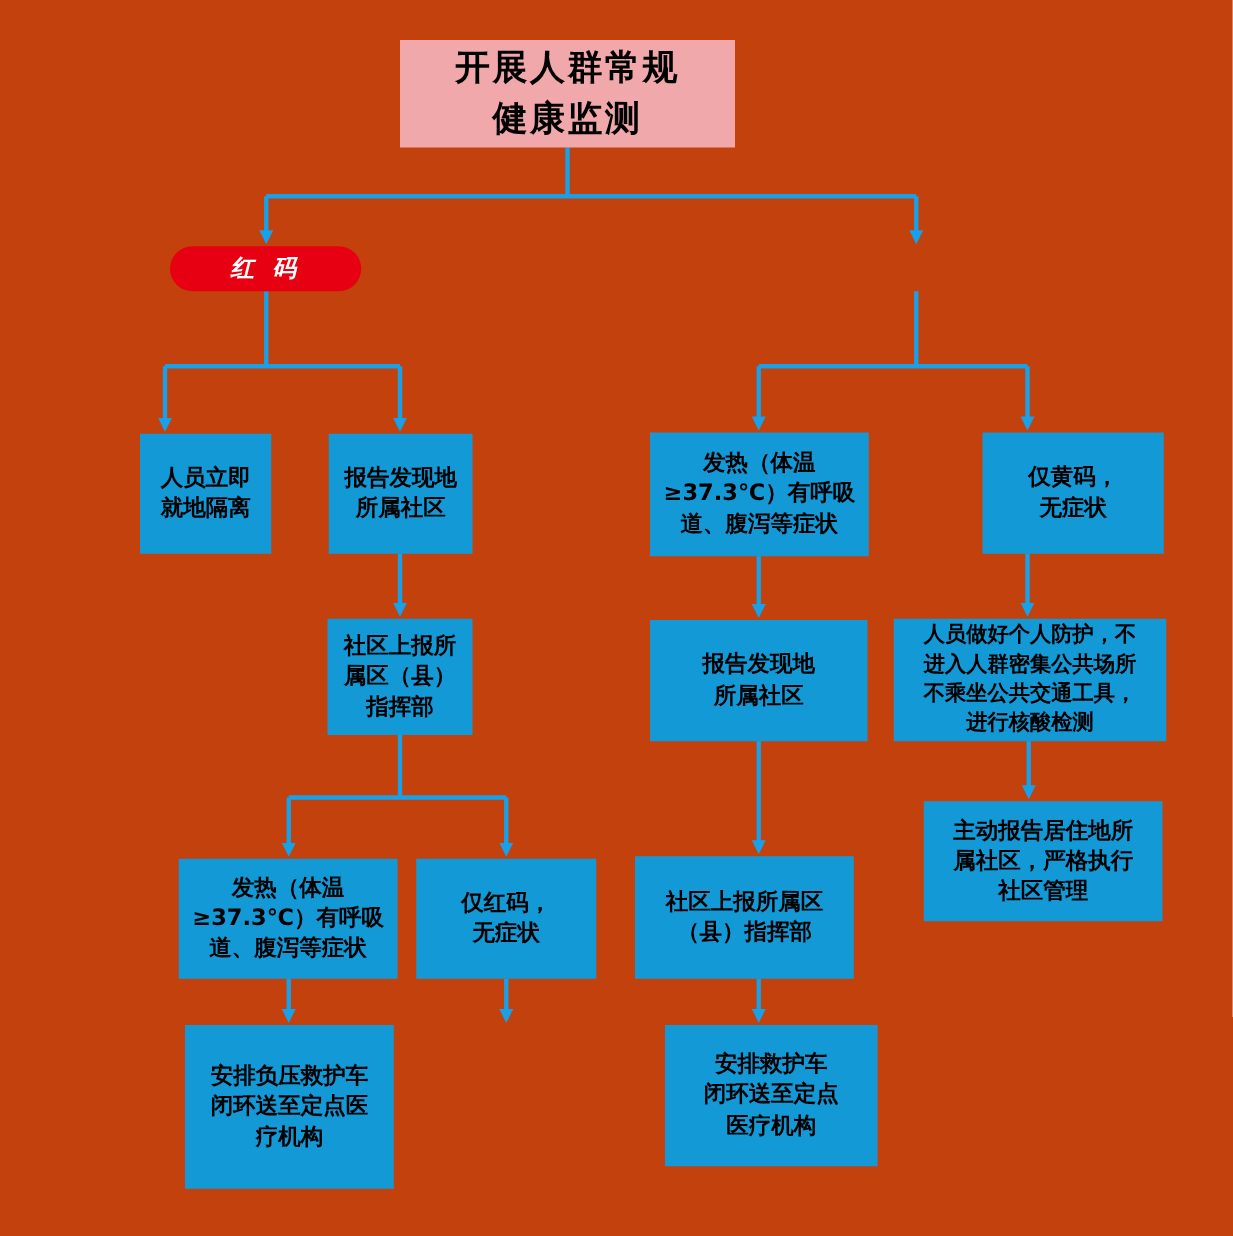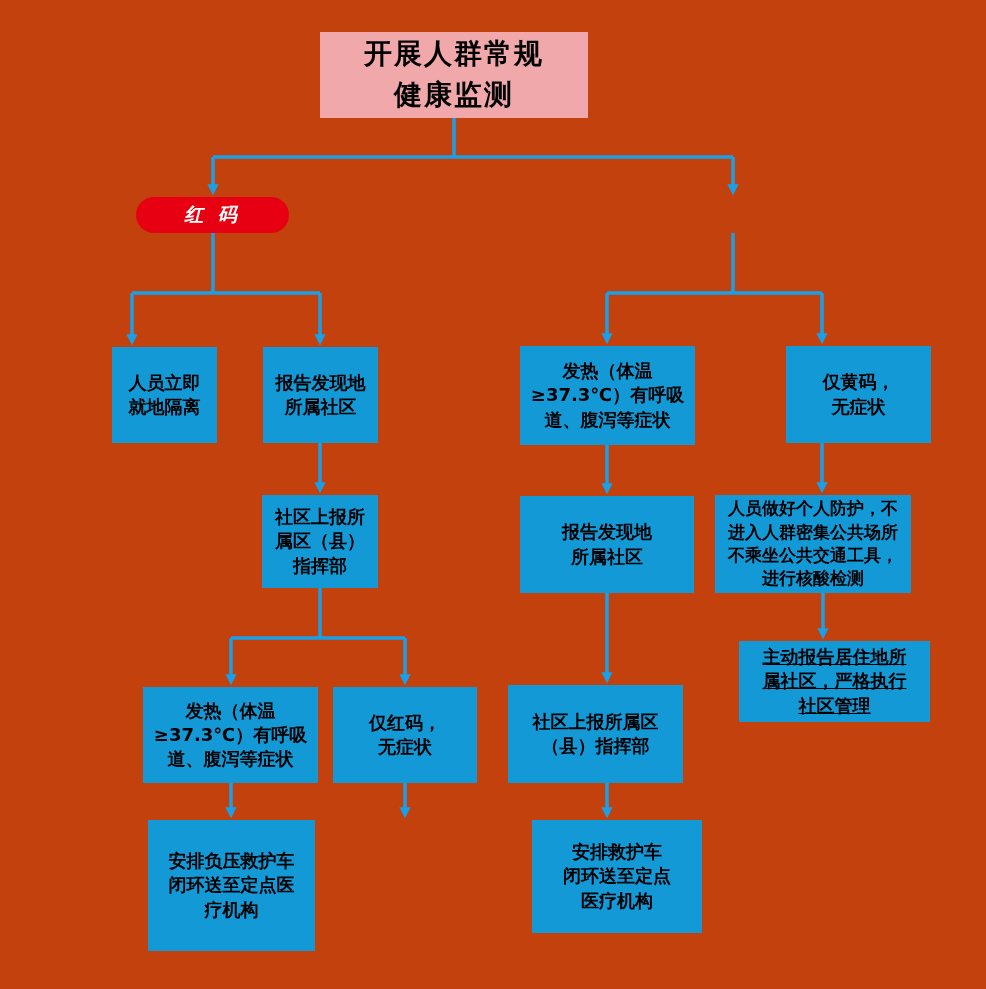--- a/index.html
+++ b/index.html
@@ -123,32 +123,32 @@
   </div>
   <div class="node blue-box" style="left:786px;top:346px;width:145px;height:97px;text-align:center;">
     <span>仅黄码，
 无症状</span>
   </div>
 
   <div class="node blue-box" style="left:520px;top:496px;width:174px;height:97px;">
     <span>报告发现地
 所属社区</span>
   </div>
-  <div class="node blue-box small-text" style="left:715px;top:495px;width:196px;height:98px;">
+  <div class="node blue-box small-text" style="left:715px;top:495px;width:218px;height:98px;">
     <span>人员做好个人防护，不
 进入人群密集公共场所
 不乘坐公共交通工具，
 进行核酸检测</span>
   </div>
 
   <div class="node blue-box" style="left:508px;top:685px;width:175px;height:98px;">
     <span>社区上报所属区
 （县）指挥部</span>
   </div>
-  <div class="node blue-box" style="left:739px;top:641px;width:191px;height:81px;text-decoration:underline;">
+  <div class="node blue-box" style="left:739px;top:641px;width:191px;height:96px;">
     <span>主动报告居住地所
 属社区，严格执行
 社区管理</span>
   </div>
 
   <div class="node blue-box" style="left:532px;top:820px;width:170px;height:113px;">
     <span>安排救护车
 闭环送至定点
 医疗机构</span>
   </div>

